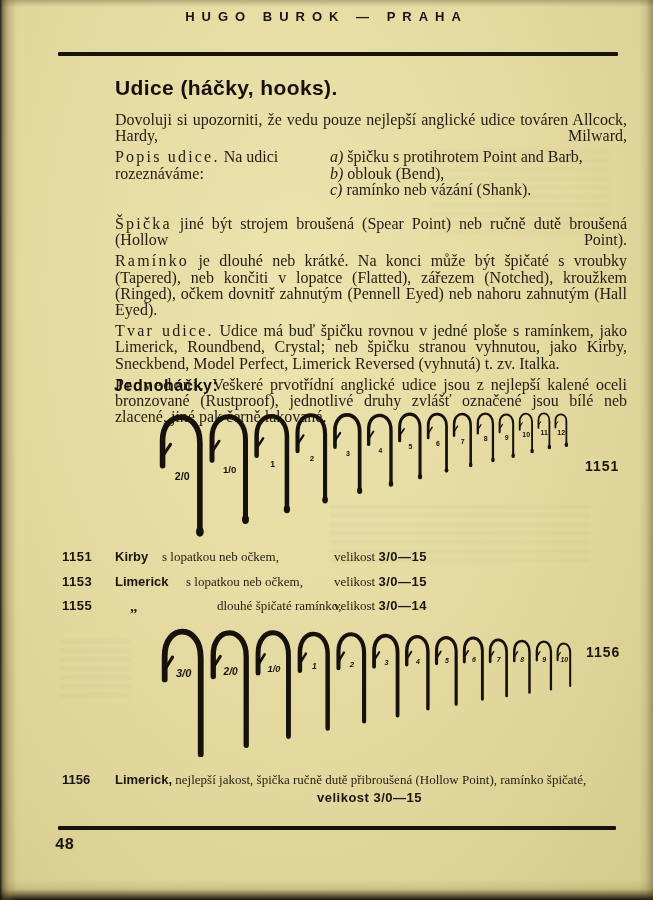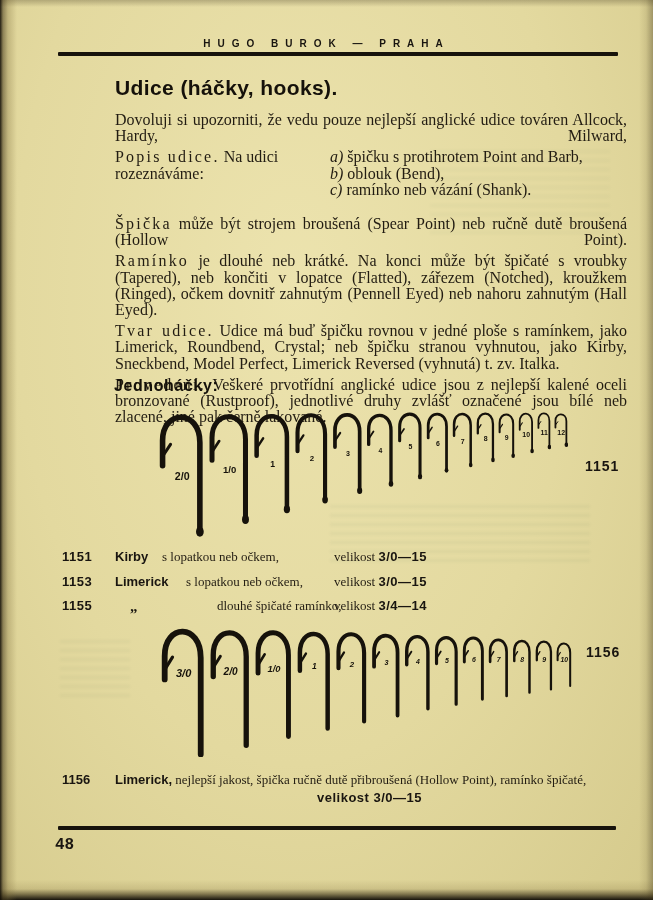--- a/index.html
+++ b/index.html
@@ -18,23 +18,23 @@
       radial-gradient(ellipse at 45% 32%, #ece3ae 0%, #e3d99f 55%, #d5ca8c 100%);
     color:var(--ink,#1d1810);
   }
   .ghost{position:absolute;opacity:.06;filter:blur(1.5px);pointer-events:none;
     background:repeating-linear-gradient(180deg,#4b6b4e 0 3px,transparent 3px 9px);}
   .g1{left:330px;top:505px;width:260px;height:60px;}
   .g2{left:430px;top:150px;width:180px;height:90px;opacity:.04;}
   .g3{left:60px;top:640px;width:70px;height:60px;opacity:.05;}
 
   .brand{
-    position:absolute;top:38px;left:0;width:100%;text-align:center;
+    position:absolute;top:9px;left:0;width:100%;text-align:center;
     font-family:"Liberation Sans", sans-serif;font-weight:bold;
-    font-size:10px;letter-spacing:7px;color:#191510;
+    font-size:13px;letter-spacing:7px;color:#191510;
   }
   .rule{position:absolute;height:4px;background:#17130c;border-radius:1px;}
   .rule-top{left:58px;top:52px;width:560px;}
   .rule-bottom{left:58px;top:826px;width:558px;}
 
   .title{
     position:absolute;left:115px;top:76px;
     font-family:"Liberation Sans", sans-serif;font-weight:bold;
     font-size:21px;letter-spacing:.4px;color:#15110a;
   }
@@ -109,21 +109,21 @@
     <p class="para stretch">Dovoluji si upozorniti, že vedu pouze nejlepší anglické udice továren Allcock, Hardy, Milward,</p>
 
     <div class="popis-row">
       <span class="lead-wrap"><span class="lead">Popis udice.</span> <span>Na udici rozeznáváme:</span></span><span class="abc">
         <span class="abc-line"><span class="marker">a)</span> <span>špičku s protihrotem Point and Barb,</span></span>
         <span class="abc-line"><span class="marker">b)</span> <span>oblouk (Bend),</span></span>
         <span class="abc-line"><span class="marker">c)</span> <span>ramínko neb vázání (Shank).</span></span>
       </span>
     </div>
 
-    <p class="para stretch"><span class="lead">Špička</span> <span>může být strojem broušená (Spear Point) neb ručně dutě broušená (Hollow Point).</span></p>
+    <p class="para stretch"><span class="lead">Špička</span> <span>jiné být strojem broušená (Spear Point) neb ručně dutě broušená (Hollow Point).</span></p>
     <p class="para"><span class="lead">Ramínko</span> <span>je dlouhé neb krátké. Na konci může být špičaté s vroubky (Tapered), neb končiti v lopatce (Flatted), zářezem (Notched), kroužkem (Ringed), očkem dovnitř zahnutým (Pennell Eyed) neb nahoru zahnutým (Hall Eyed).</span></p>
     <p class="para"><span class="lead">Tvar udice.</span> <span>Udice má buď špičku rovnou v jedné ploše s ramínkem, jako Limerick, Roundbend, Crystal; neb špičku stranou vyhnutou, jako Kirby, Sneckbend, Model Perfect, Limerick Reversed (vyhnutá) t. zv. Italka.</span></p>
     <p class="para"><span class="lead">Provedení.</span> <span>Veškeré prvotřídní anglické udice jsou z nejlepší kalené oceli bronzované (Rustproof), jednotlivé druhy zvlášť označené jsou bílé neb zlacené, jiné pak černě lakované.</span></p>
   </div>
 
   <div class="section-heading">Jednoháčky:</div>
 
   <div class="hook-row ill1">
       <svg width="47" height="132" viewBox="0 0 46.8 132" style="margin-top: 0px; margin-right: 3px;">
         <path d="M 41.769 124.852 L 41.769 36.400000000000006 C 41.769 3.0745 4.472 3.0745 4.472 34.580000000000005 L 4.472 59.800000000000004" fill="none" stroke="#16120b" stroke-width="5.59" stroke-linecap="round"></path>
@@ -222,21 +222,21 @@
     <div class="prow r2">
       <span class="pno">1153</span>
       <span class="pname">Limerick</span>
       <span class="pdesc">s lopatkou neb očkem,</span>
       <span class="pvel"><span>velikost</span> <span class="psize">3/0—15</span></span>
     </div>
     <div class="prow r3">
       <span class="pno">1155</span>
       <span class="pname">„</span>
       <span class="pdesc">dlouhé špičaté ramínko,</span>
-      <span class="pvel"><span>velikost</span> <span class="psize">3/4—14</span></span>
+      <span class="pvel"><span>velikost</span> <span class="psize">3/0—14</span></span>
     </div>
   </div>
 
   <div class="hook-row ill2">
       <svg width="46" height="137" viewBox="0 0 45.900000000000006 137" style="margin-top: 0px; margin-right: 3px;">
         <path d="M 40.67550000000001 134.5 L 40.67550000000001 37.800000000000004 C 40.67550000000001 3.19275 4.644 3.19275 4.644 35.910000000000004 L 4.644 59.4" fill="none" stroke="#16120b" stroke-width="5.805" stroke-linecap="round"></path>
         <path d="M 5.805 47.925 L 12.447000000000003 37.125" fill="none" stroke="#16120b" stroke-width="3.19275" stroke-linecap="round"></path>
         <text x="23.57775" y="57.456" text-anchor="middle" font-family="&quot;Liberation Sans&quot;, sans-serif" font-weight="bold" font-style="italic" font-size="11.07" fill="#16120b">3/0</text>
       </svg>
       <svg width="42" height="126" viewBox="0 0 42.1362 125.93" style="margin-top: 1.55px; margin-right: 3px;">

